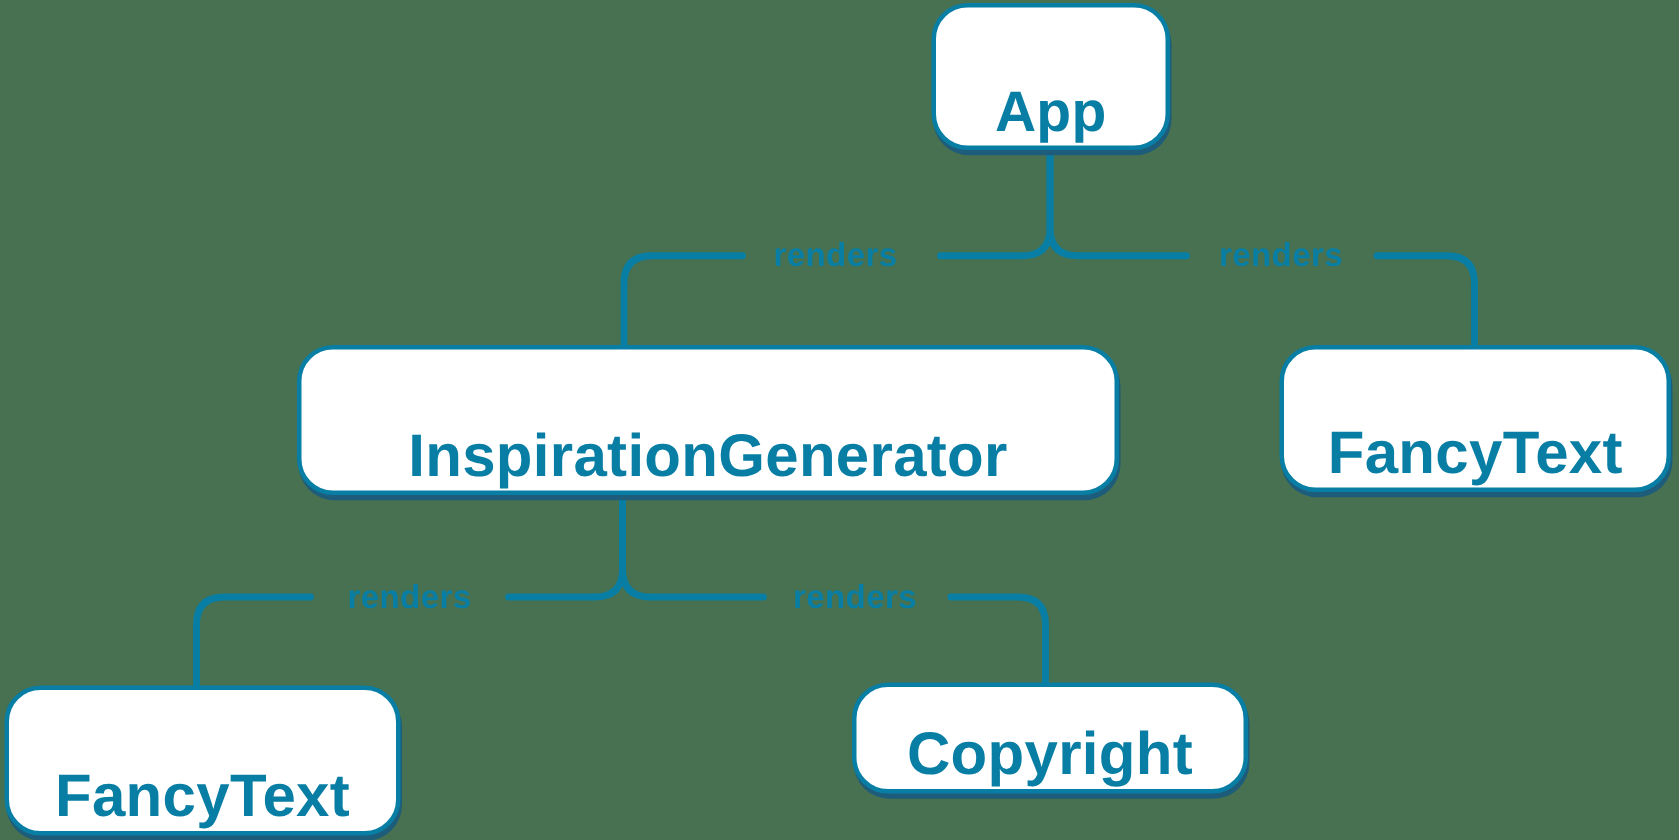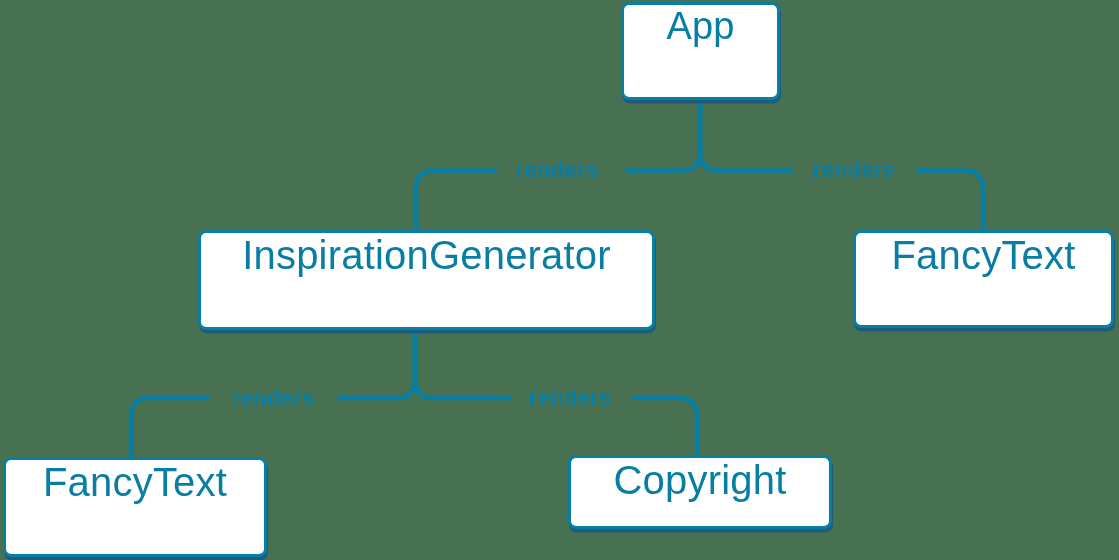--- a/index.html
+++ b/index.html
@@ -28,34 +28,34 @@
   }
   .edges-svg path {
     fill: none;
     stroke: var(--accent);
     stroke-width: 4.6;
     stroke-linecap: round;
   }
   .node {
     position: absolute;
     display: flex;
-    align-items: flex-start;
+    align-items: flex-end;
     justify-content: center;
     background: var(--node-bg);
     border: 3px solid var(--accent);
-    border-radius: 8px;
+    border-radius: 24px;
     box-shadow: 1px 3.5px 0 0 var(--shadow);
     color: var(--accent);
     font-size: 40px;
-    font-weight: 400;
+    font-weight: 700;
     letter-spacing: 0.2px;
     white-space: nowrap;
   }
   .node--app      { left: 621px; top: 2px;   width: 159px; height: 98px;  font-size: 38px; }
-  .node--insp     { left: 198px; top: 230px; width: 457px; height: 100px; }
+  .node--insp     { left: 198px; top: 230px; width: 548px; height: 100px; }
   .node--fancy-r  { left: 853px; top: 230px; width: 261px; height: 98px;  }
   .node--fancy-b  { left: 3px;   top: 457px; width: 264px; height: 100px; }
   .node--copy     { left: 568px; top: 455px; width: 264px; height: 74px;  }
   .edge-label {
     position: absolute;
     transform: translate(-50%, -50%);
     color: var(--accent);
     font-size: 22px;
     font-weight: 600;
     letter-spacing: 0.3px;

